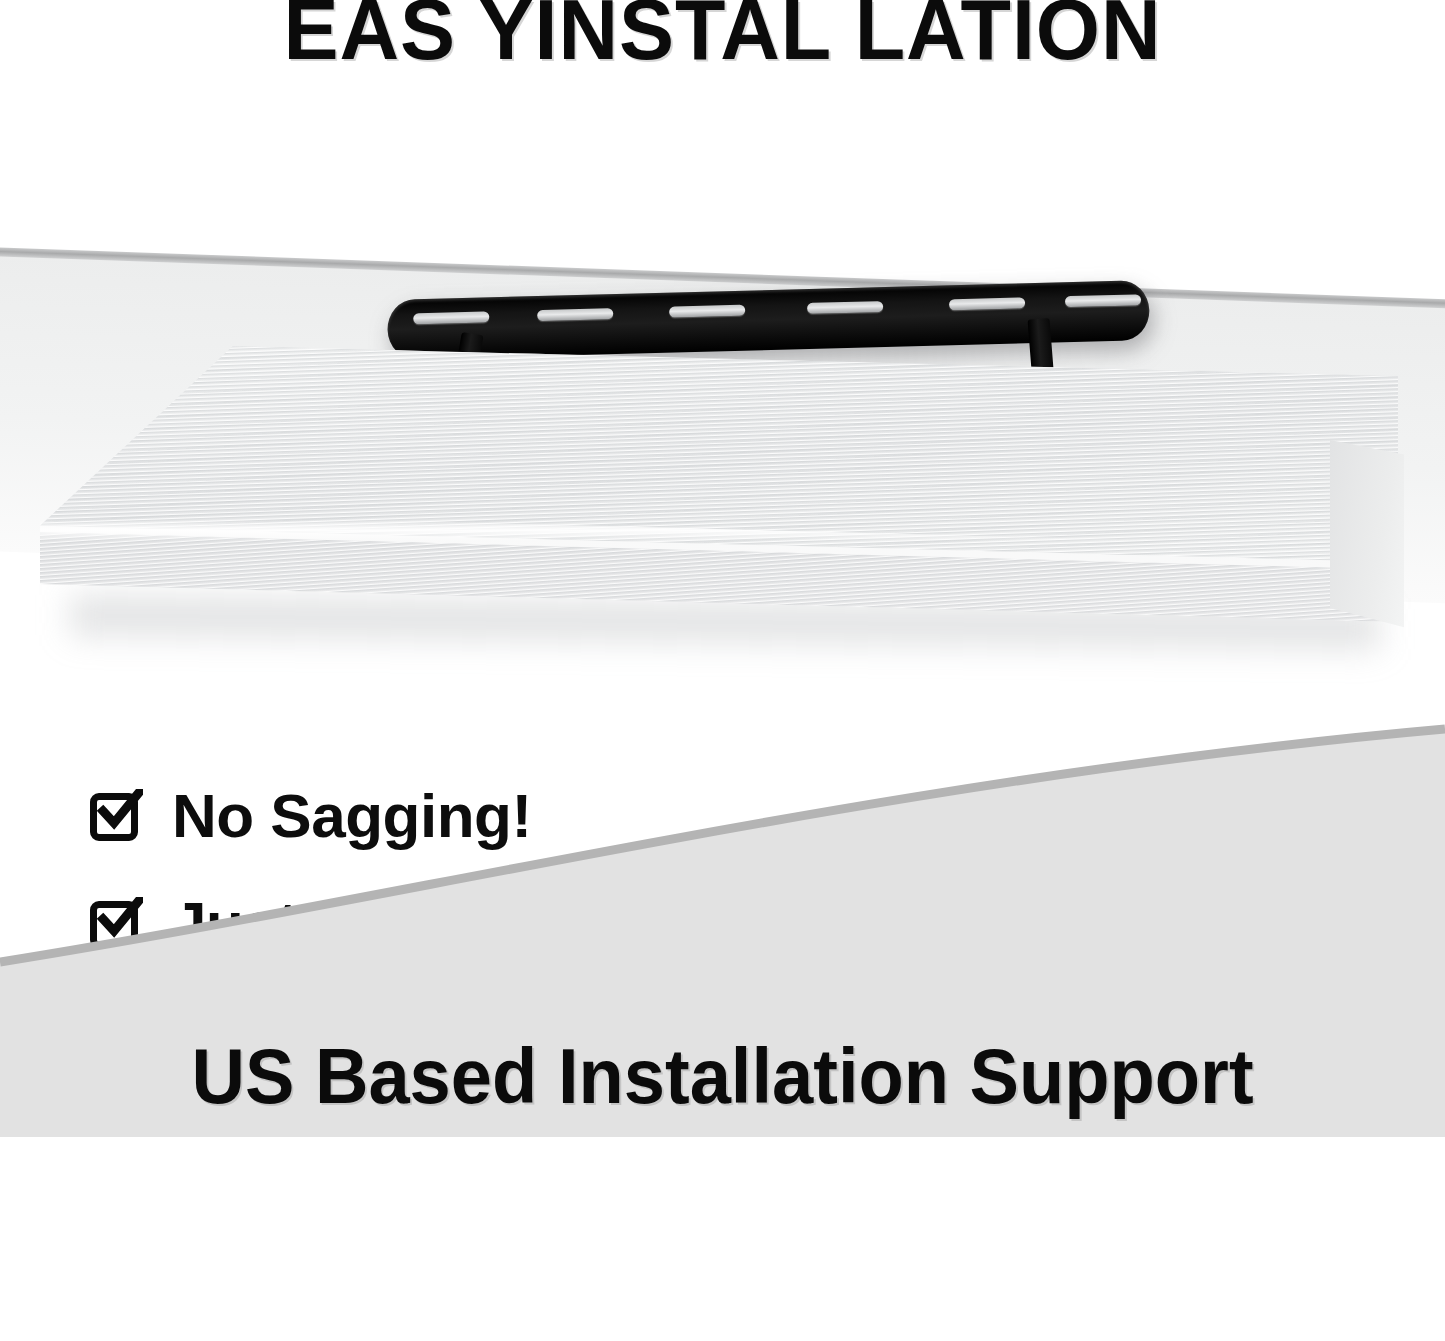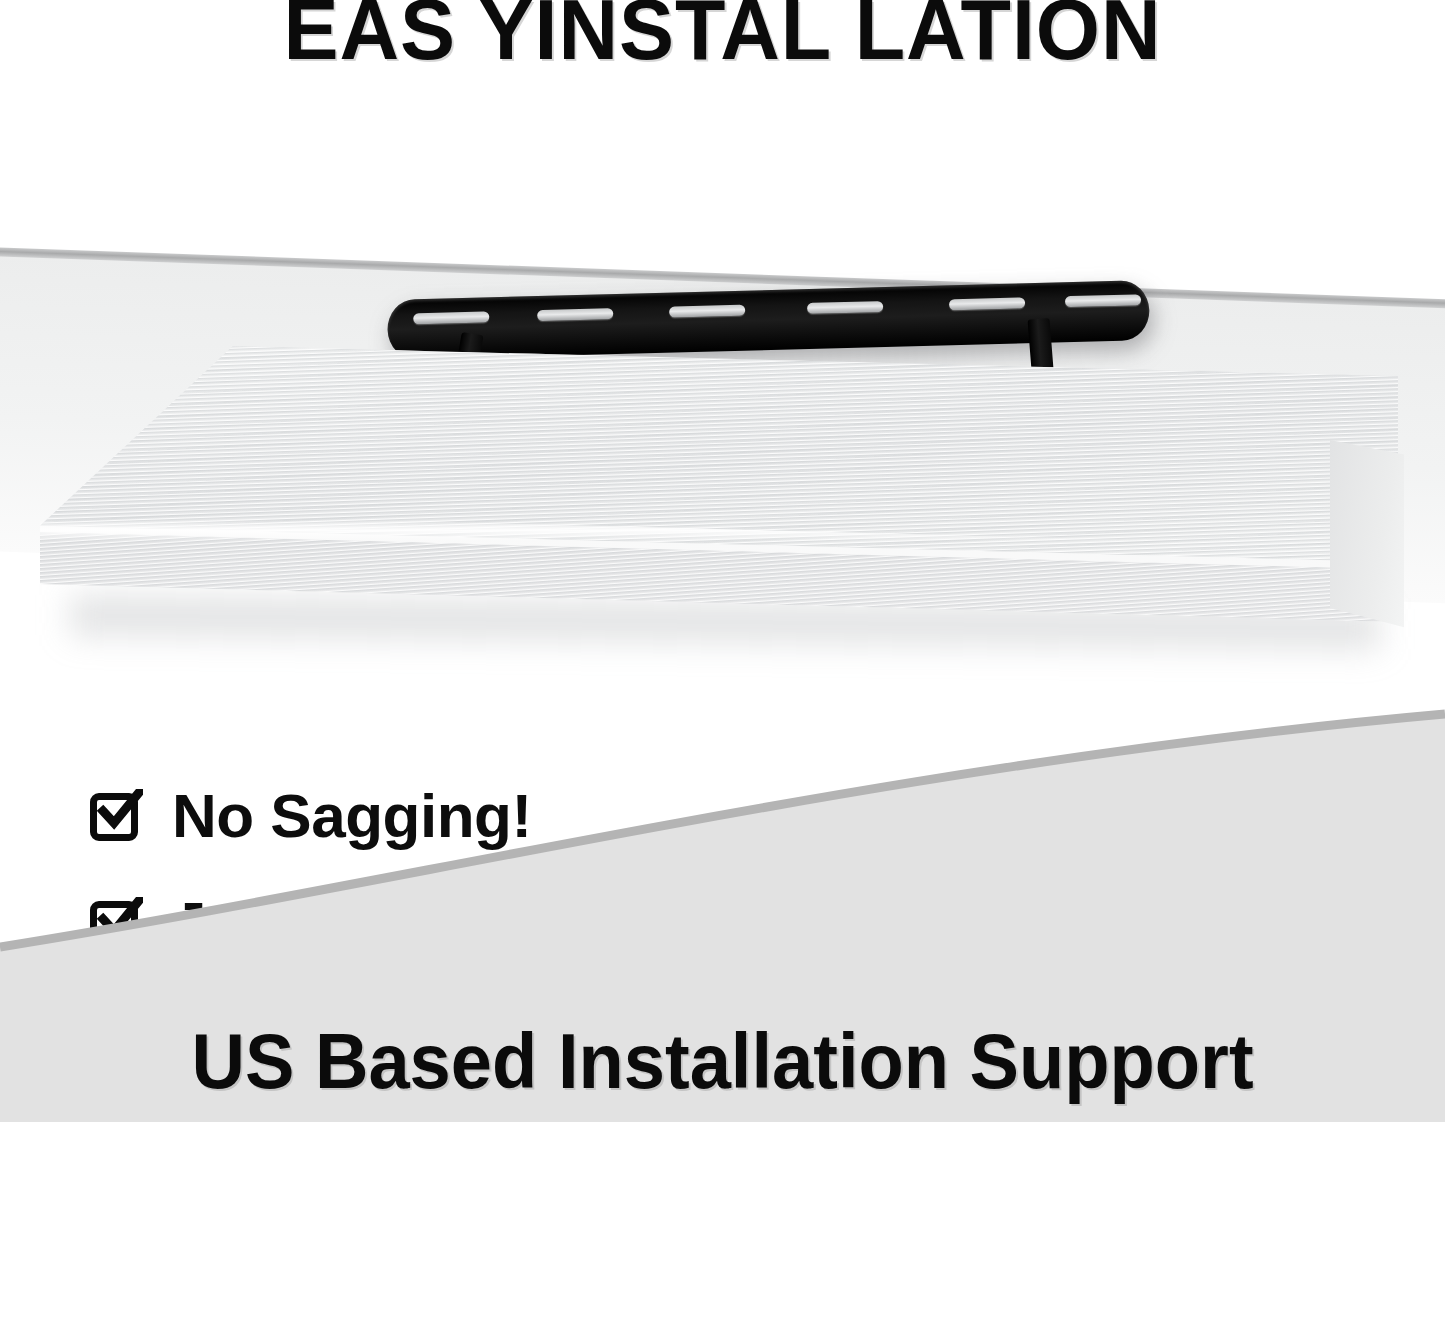--- a/index.html
+++ b/index.html
@@ -279,21 +279,21 @@
     line-height: 1.0;
     color: #0d0d0d;
     letter-spacing: -0.5px;
     white-space: nowrap;
   }
 
   
   .bottom-band {
     position: absolute;
     left: 0;
-    bottom: 15px;
+    bottom: 0;
     width: 1445px;
     height: 430px;
     pointer-events: none;
     text-decoration: underline;
   }
   .band-label {
     position: absolute;
     left: 0;
     bottom: 22px;
     width: 1445px;

